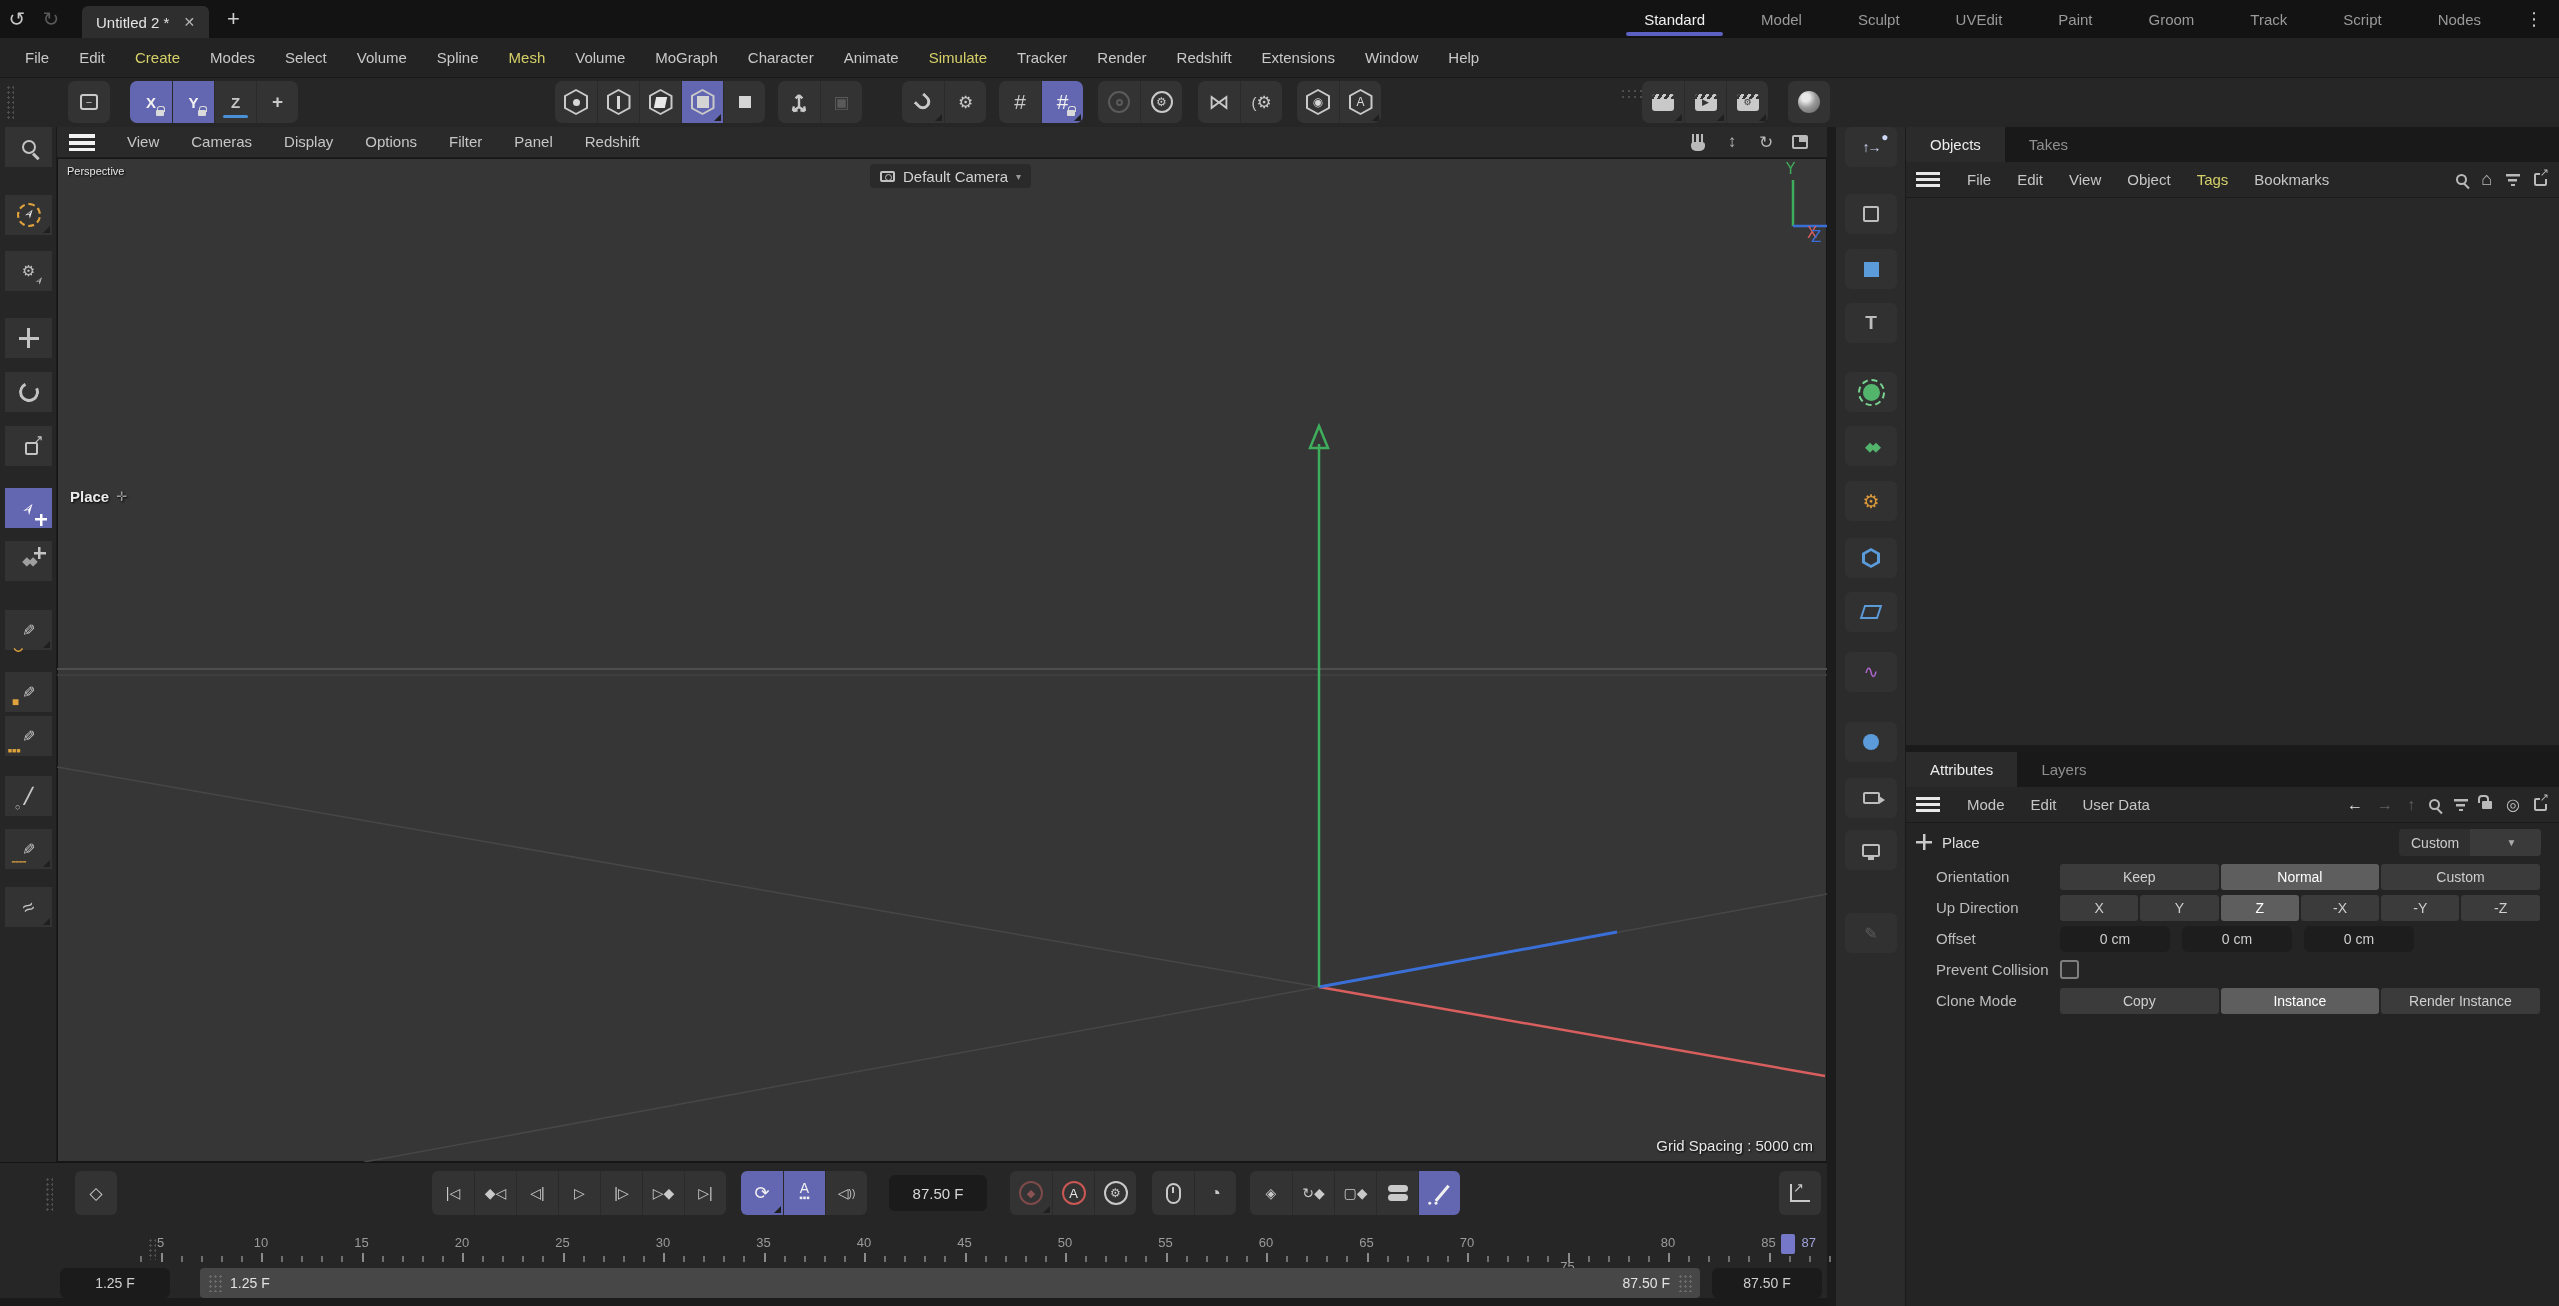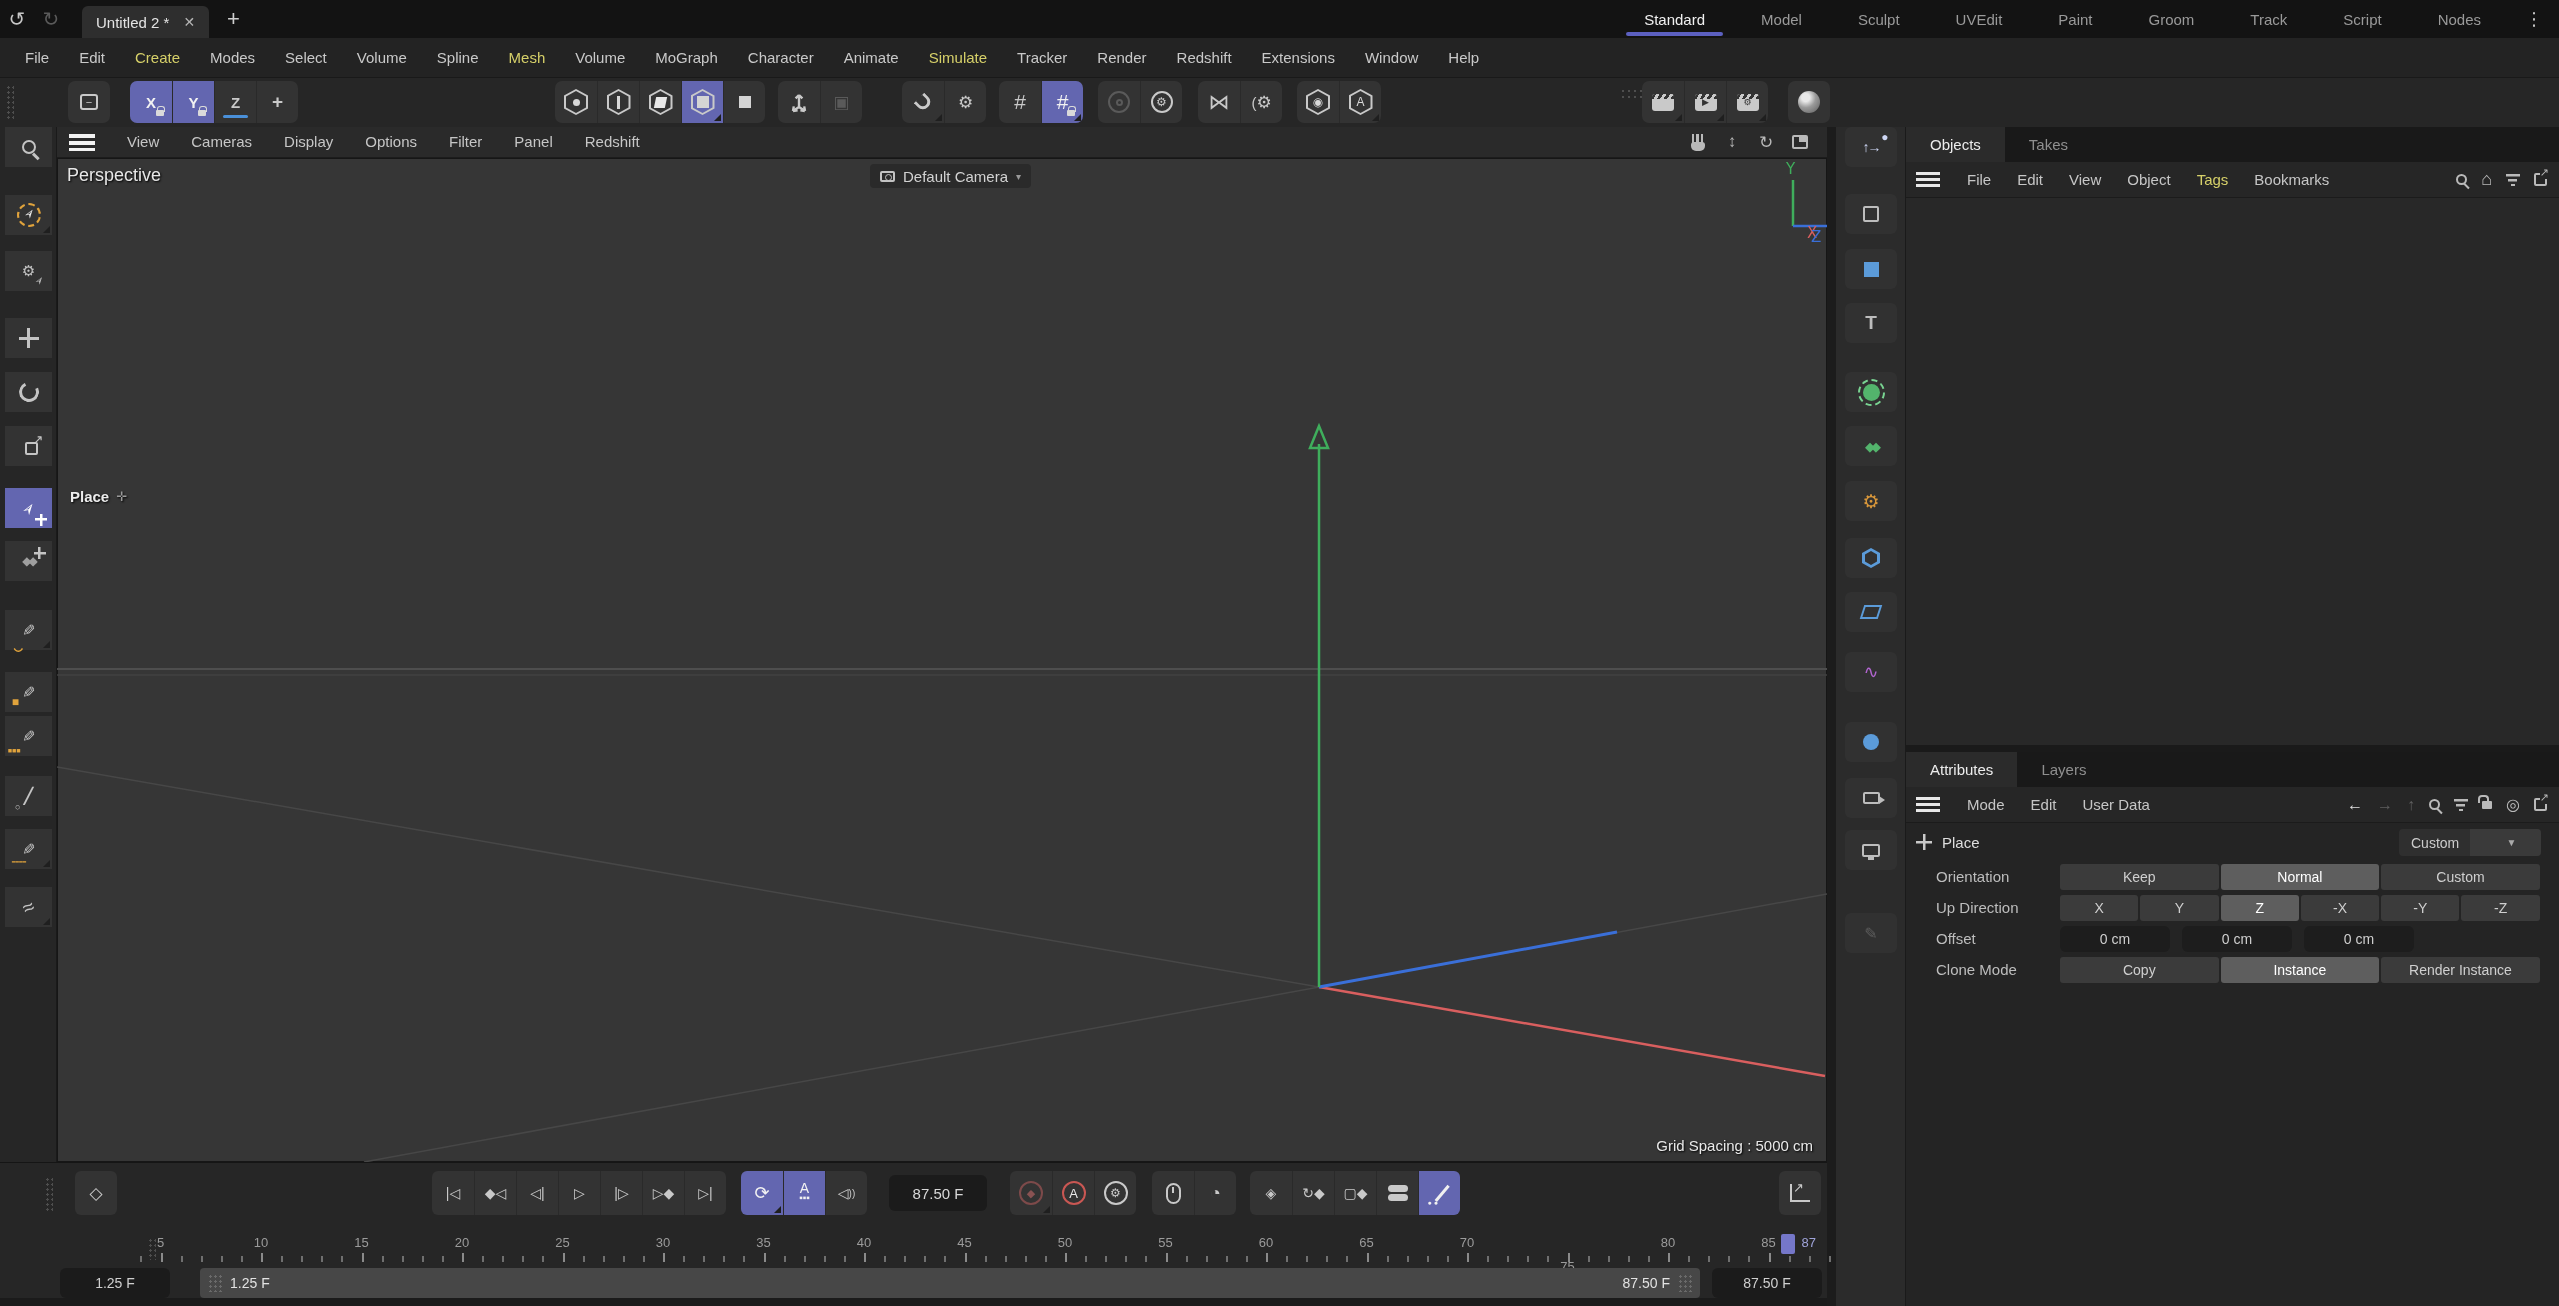--- a/index.html
+++ b/index.html
@@ -55,21 +55,21 @@
   #vp-menu .burger{width:26px;height:17px;margin:0 16px 0 12px;background:repeating-linear-gradient(#f2f2f2 0 3.5px,transparent 3.5px 7px);}
   .vpm-item{padding:0 16px;color:#c6c6c6;font-size:15px;}
   #vp-nav{margin-left:auto;display:flex;align-items:center;gap:8px;padding-right:14px;color:#b9b9b9;}
   .vpn{width:26px;display:flex;justify-content:center;align-items:center;font-size:17px;}
   .i-hand{width:17px;height:17px;position:relative;}
   .i-hand::before{content:"";position:absolute;left:2px;right:3px;top:0;height:9px;background:repeating-linear-gradient(90deg,#b9b9b9 0 2.2px,transparent 2.2px 4.4px);}
   .i-hand::after{content:"";position:absolute;left:1px;right:2px;bottom:0;height:9px;background:#b9b9b9;border-radius:3px 3px 5px 5px;}
   .i-winmax{width:16px;height:14px;border:2px solid #b9b9b9;border-radius:2px;position:relative;}
   .i-winmax::after{content:"";position:absolute;right:-1px;top:-1px;width:8px;height:6px;background:#b9b9b9;}
   #viewport{position:absolute;left:57px;top:158px;width:1770px;height:1004px;background:#363636;box-shadow:inset 0 0 0 1px #161616;}
-  .vp-label{position:absolute;color:#e7e7e7;font-size:18px;text-shadow:1px 1px 2px #000;}
+  .vp-label{position:absolute;color:#e7e7e7;font-size:11px;text-shadow:1px 1px 2px #000;}
   #vp-cam{position:absolute;left:813px;top:6px;height:24px;padding:0 10px;background:rgba(20,20,20,.35);border-radius:4px;display:flex;align-items:center;gap:8px;color:#d2d2d2;font-size:15px;}
   .i-cam{width:15px;height:11px;border:2px solid #c3c3c3;border-radius:2px;position:relative;}
   .i-cam::after{content:"";position:absolute;left:3px;top:1.5px;width:5px;height:5px;border-radius:50%;border:1.5px solid #c3c3c3;}
   #grid-label{position:absolute;right:14px;bottom:8px;color:#e9e9e9;font-size:15px;text-shadow:1px 1px 2px #000;}
   #place-label{position:absolute;left:13px;top:330px;display:flex;gap:7px;align-items:center;color:#ececec;font-size:15px;font-weight:bold;text-shadow:1px 1px 2px #000;}
   #place-label .mv{color:#9a9a9a;font-weight:normal;font-size:13px;}
   
   #left-palette{position:absolute;left:0;top:127px;width:57px;height:1035px;background:#262626;border-right:1px solid #1a1a1a;}
   .pal-btn{position:absolute;left:5px;width:47px;height:40px;background:#333333;display:flex;align-items:center;justify-content:center;color:#c4c4c4;font-size:17px;}
   .pal-btn.sel{background:#6366b0;color:#fff;}
@@ -662,20 +662,26 @@
     </div>
     <div class="am-row">
       <span class="am-label">Offset</span>
       <div class="am-controls" style="gap:0;">
         <div class="am-input">0 cm</div>
         <div class="am-input">0 cm</div>
         <div class="am-input">0 cm</div>
       </div>
     </div>
     <div class="am-row">
+      <span class="am-label">Prevent Collision</span>
+      <div class="am-controls">
+          <div class="am-check"></div>
+        </div>
+    </div>
+    <div class="am-row">
       <span class="am-label">Clone Mode</span>
       <div class="am-controls">
         <div class="seg w3">Copy</div>
         <div class="seg w3 sel">Instance</div>
         <div class="seg w3">Render Instance</div>
       </div>
     </div>
   </div>
 </div>
 

